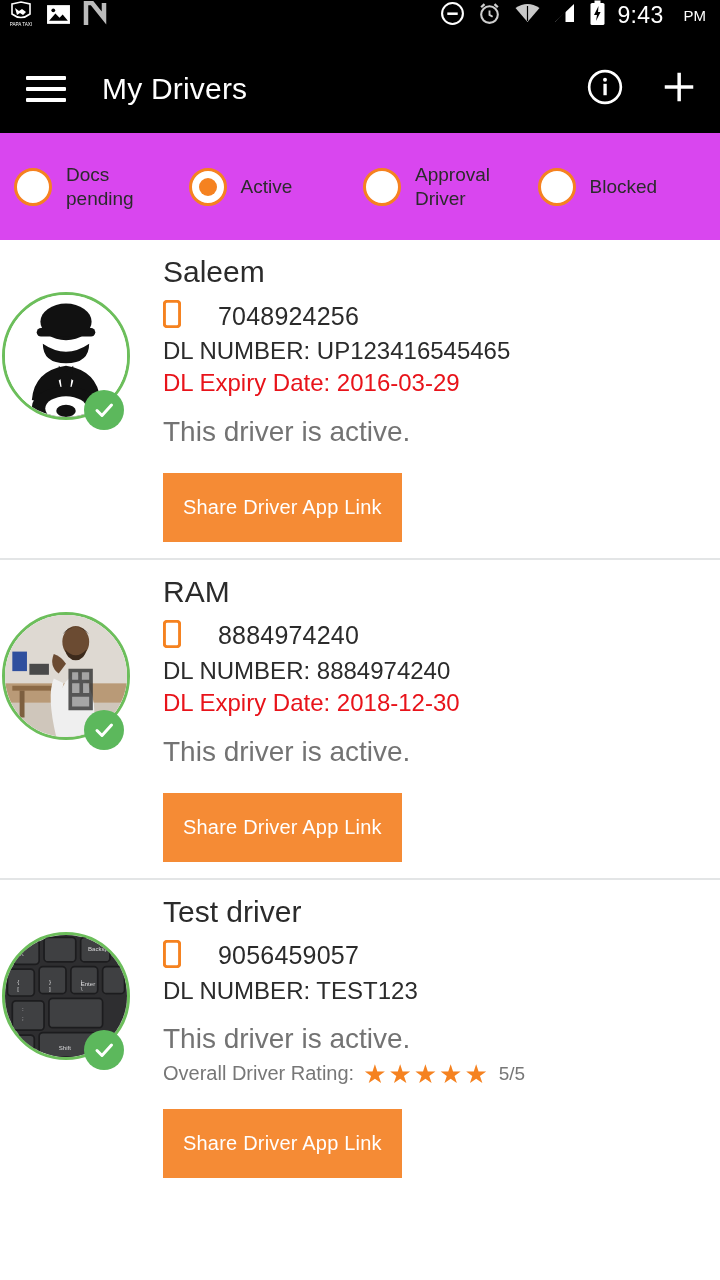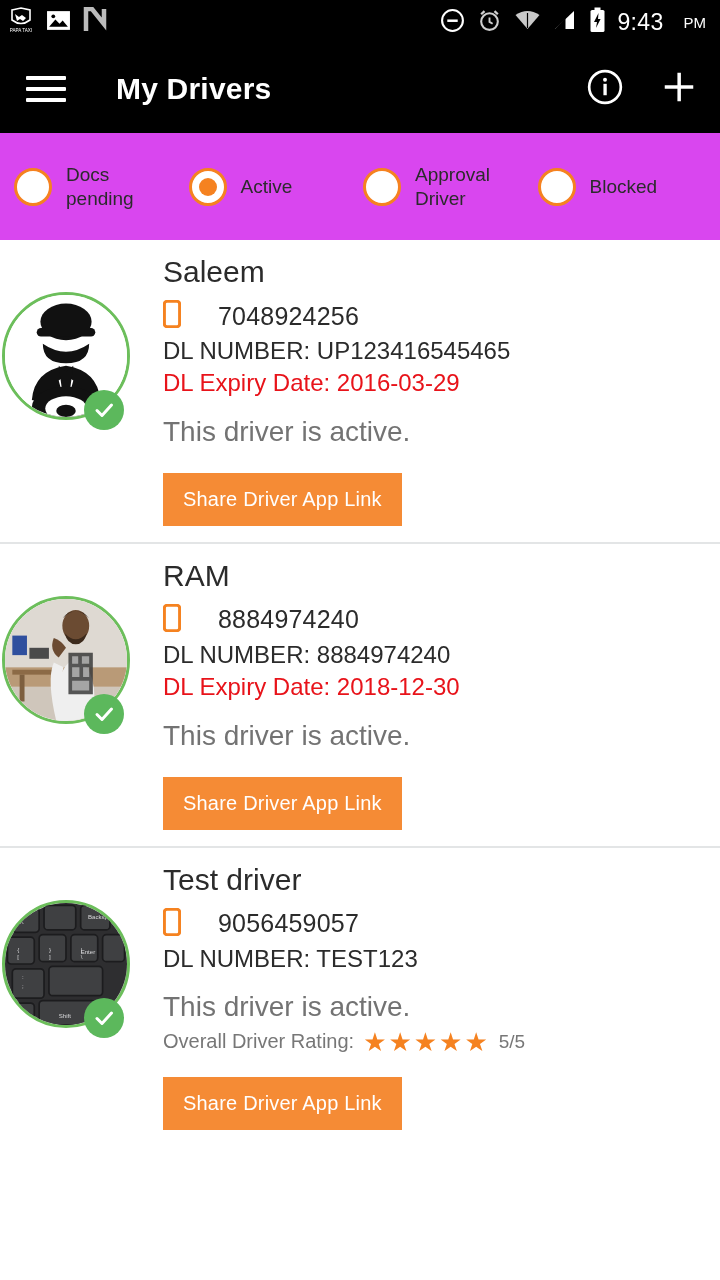--- a/index.html
+++ b/index.html
@@ -6,40 +6,40 @@
   html, body {
     width:720px; height:1280px;
     background:#ffffff;
     font-family:"Liberation Sans", sans-serif;
     overflow:hidden;
   }
 
   
   .statusbar{
     height:44px; background:#000; color:#fff;
-    display:flex; align-items:center; justify-content:space-between;
+    display:flex; align-items:flex-start; justify-content:space-between;
     padding:0 14px 0 8px;
   }
   .sb-left{ display:flex; align-items:center; gap:12px; }
   .sb-right{ display:flex; align-items:center; gap:12px; }
   .sb-time{ font-size:23px; font-weight:400; letter-spacing:.3px; }
   .sb-ampm{ font-size:15px; font-weight:400; margin-left:8px; }
   .ic{ display:block; }
 
   
   .toolbar{
     height:89px; background:#000; color:#fff;
     display:flex; align-items:center; padding:0 22px 0 26px;
   }
   .hamburger{ width:40px; height:26px; display:flex; flex-direction:column;
               justify-content:space-between; cursor:pointer; }
   .hamburger i{ display:block; height:4px; background:#fff; border-radius:1px; }
   .toolbar-title{
-    flex:1; font-size:30px; font-weight:700; color:#fff;
-    margin-left:50px; letter-spacing:.2px; white-space:nowrap;
+    flex:1; font-size:30px; font-weight:400; color:#fff;
+    margin-left:36px; letter-spacing:.2px; white-space:nowrap;
   }
   .tb-actions{ display:flex; align-items:center; gap:36px; }
 
   
   .filters{
     height:107px; display:flex; align-items:center;
     padding:0 8px 0 14px; background:#d946ef;
   }
   .filter{ display:flex; align-items:center; gap:0; flex:1; cursor:pointer; }
   .radio{
@@ -90,21 +90,21 @@
   .dl-expiry.expired{ color:#e8131a; }
   .status-text{ font-size:28px; color:#737373; line-height:1.4;margin-top:12px; }
   .rating-row{ display:flex; align-items:center; gap:9px; margin-top:2px; }
   .rating-label{ font-size:20px; color:#777; }
   .stars{ color:#F58220; font-size:26px; letter-spacing:2px; line-height:1; }
   .rating-value{ font-size:19px; color:#777; }
   .share-btn{
     display:inline-block; margin-top:22px;
     background:#F58B35; color:#fff; border:none;
     font-size:20px; font-family:"Liberation Sans", sans-serif;
-    padding:15px 20px; cursor:pointer; letter-spacing:.2px;
+    padding:23px 20px; cursor:pointer; letter-spacing:.2px;
   }
 
   
   .av-img{ width:100%; height:100%; display:block; }
 </style>
 </head>
 <body>
 
 <div class="statusbar">
   <div class="sb-left">

